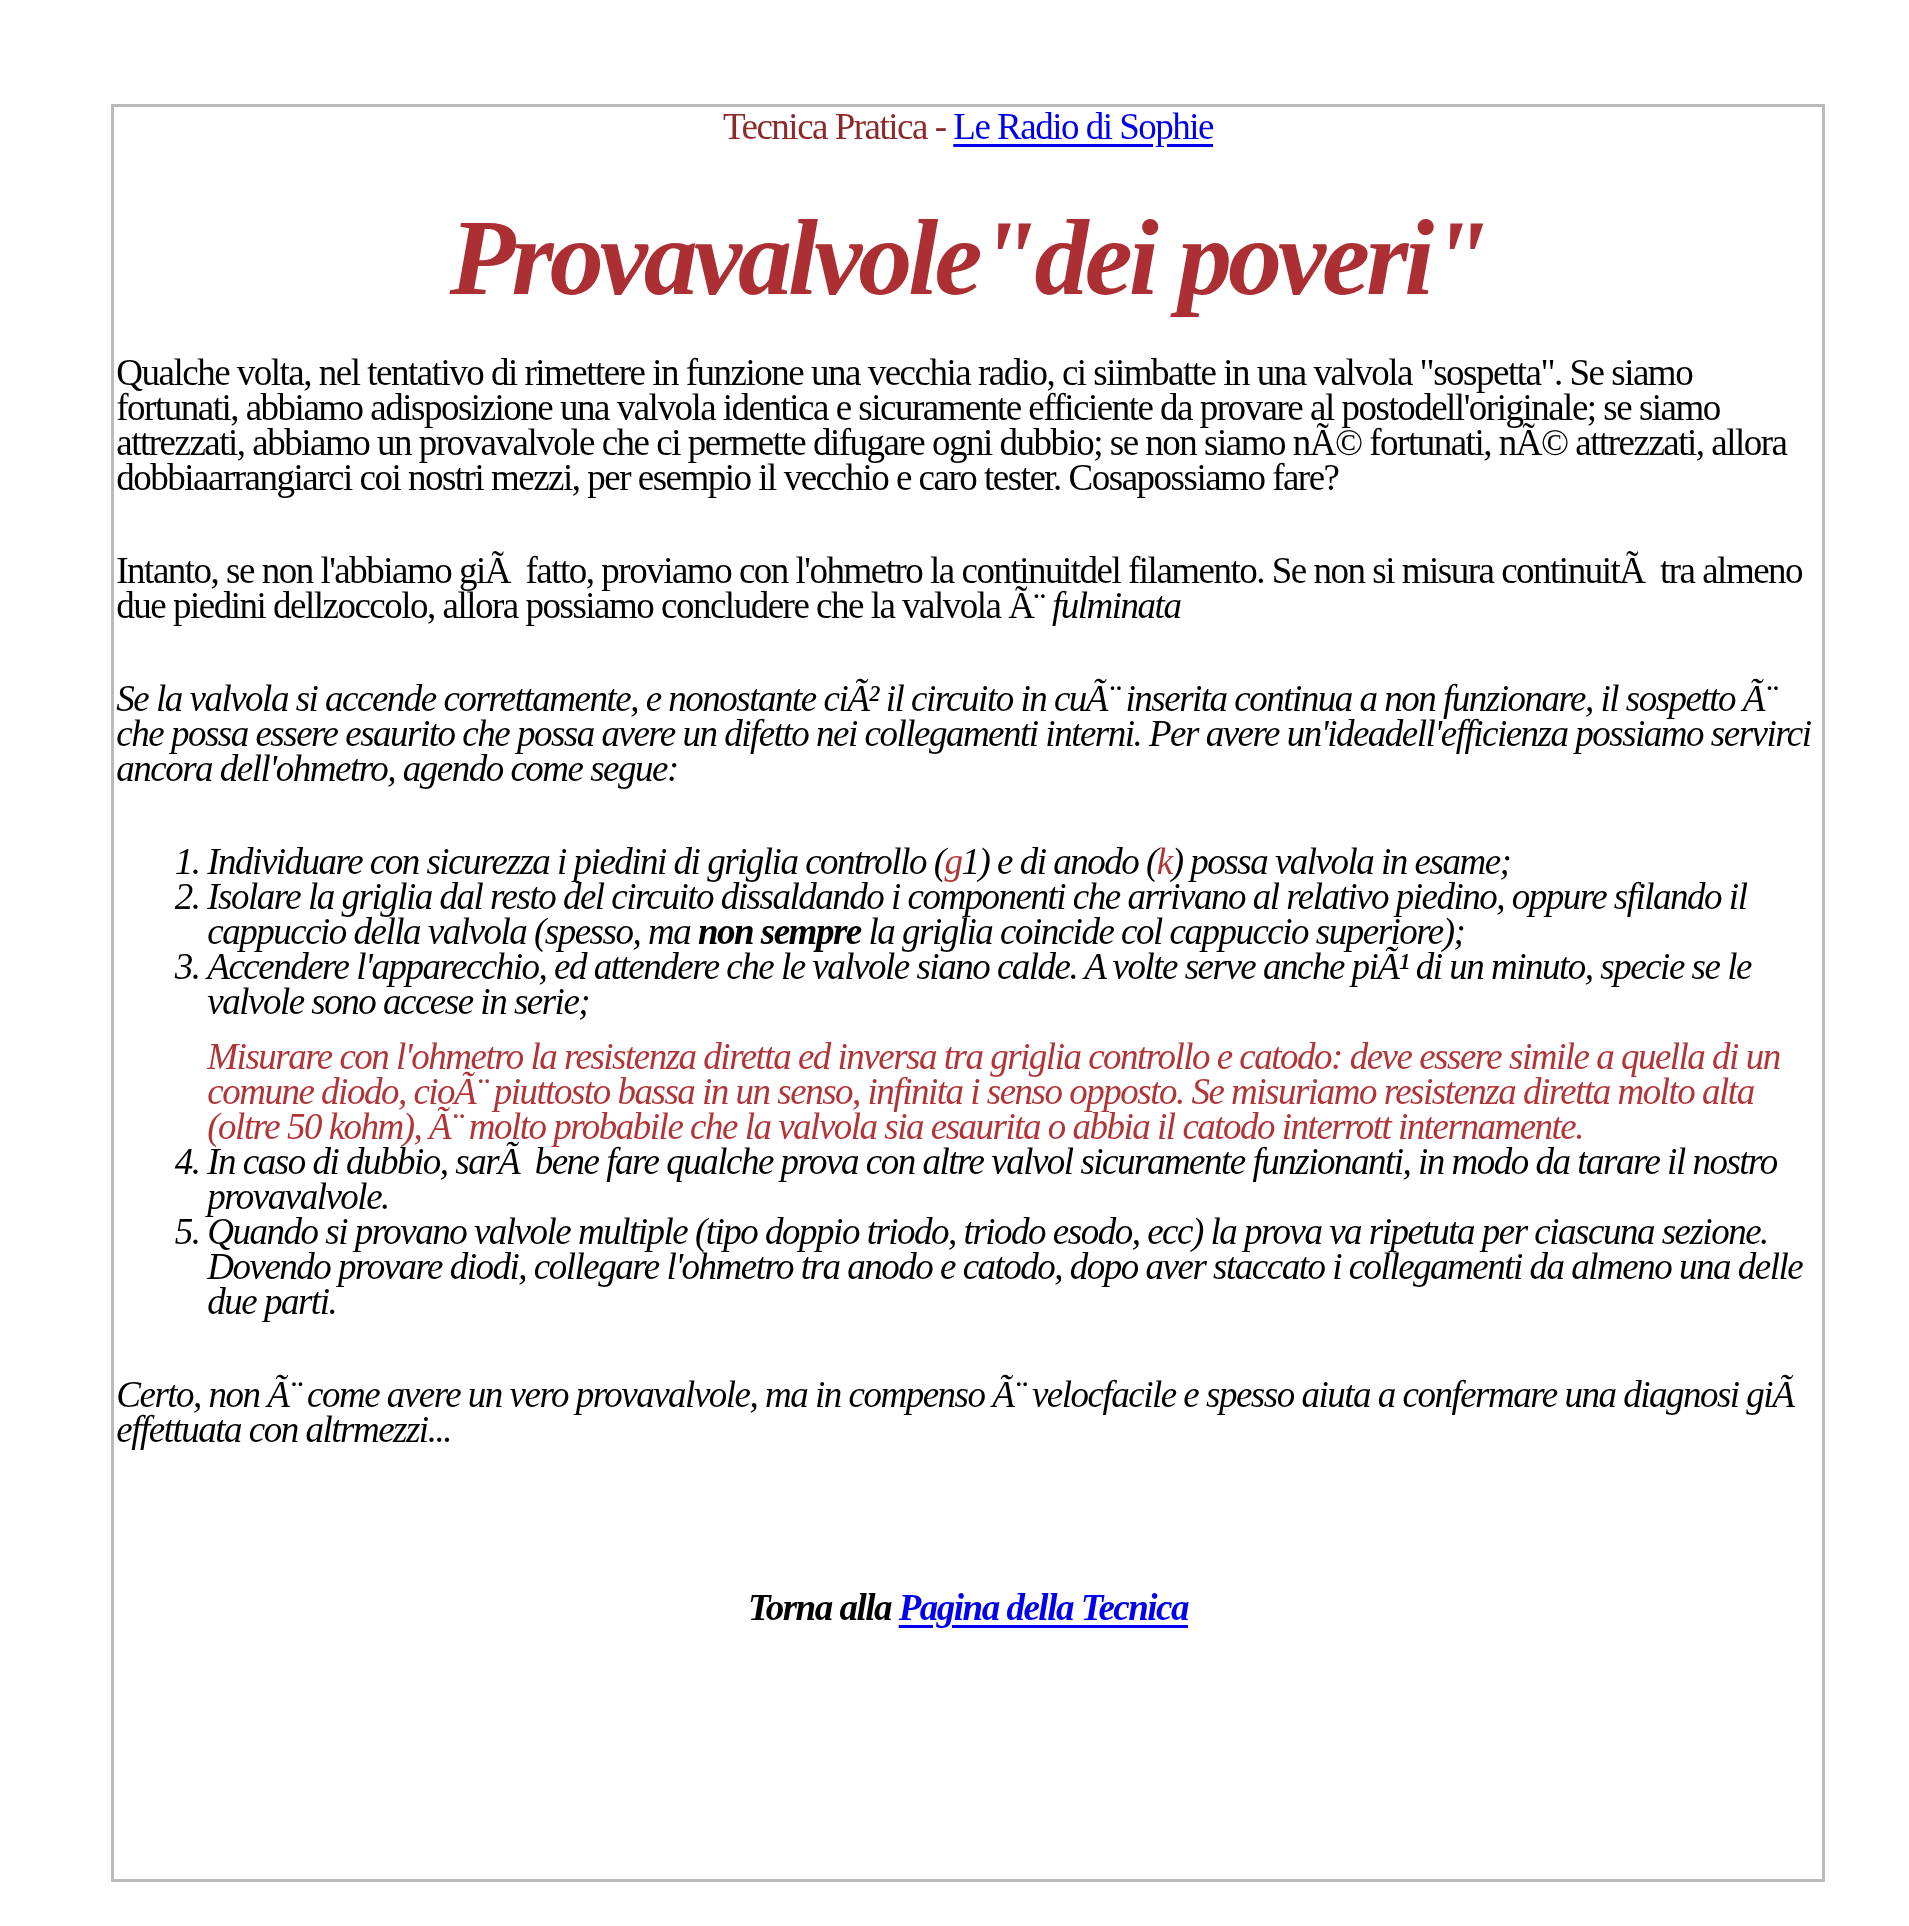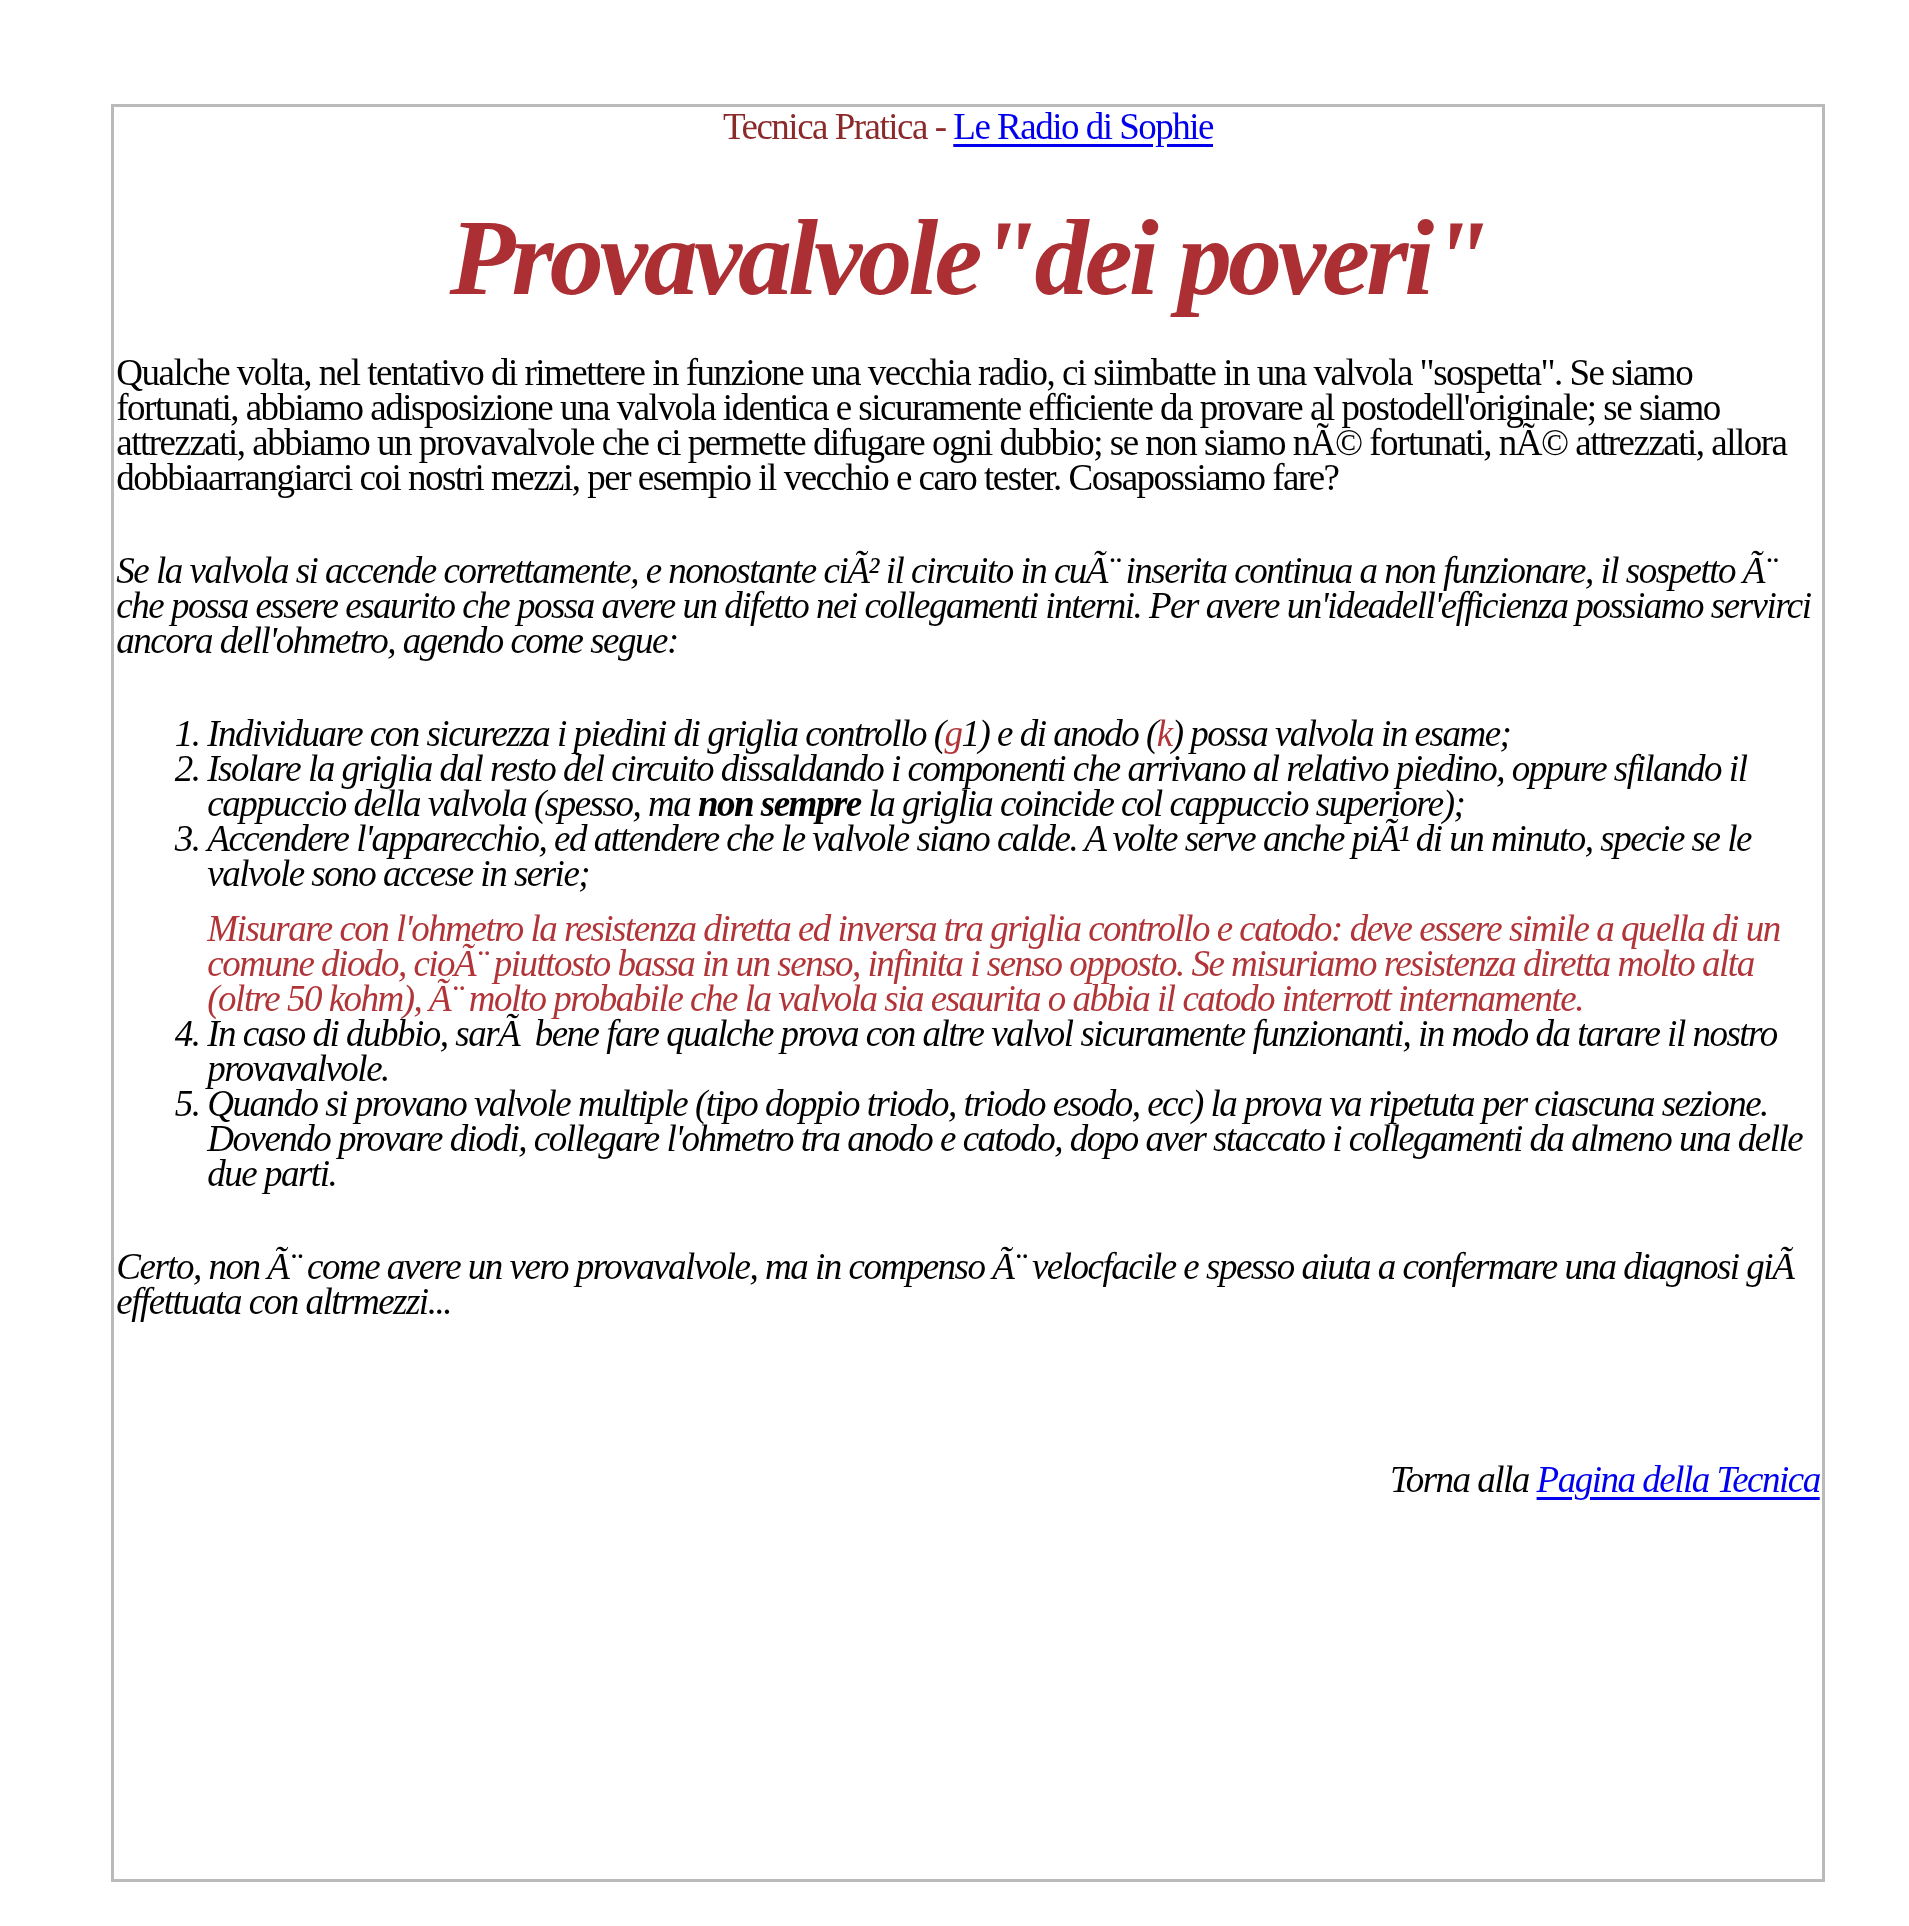--- a/index.html
+++ b/index.html
@@ -68,42 +68,44 @@
   }
   li{ margin:0; font-style:italic; }
   .red{ color:var(--accent_red); }
   .red-note{
     display:block;
     color:var(--accent_red);
     margin-top:20px;
   }
   strong{ font-weight:700; }
   .footer{
-    text-align:right;
+    text-align:center;
     font-style:italic;
     margin-top:143px;
     margin-bottom:0;
+    font-weight:bold;
   }
 </style>
 </head>
 <body>
 
 <div class="frame">
   <div class="inner">
 
     <p class="header">
       <span class="brand">Tecnica Pratica -</span>
       <a href="#">Le Radio di Sophie</a>
     </p>
 
     <h1 class="title">Provavalvole"dei poveri"</h1>
 
 
     <p>Qualche volta, nel tentativo di rimettere in funzione una vecchia radio, ci siimbatte in una valvola "sospetta". Se siamo fortunati, abbiamo adisposizione una valvola identica e sicuramente efficiente da provare al postodell'originale; se siamo attrezzati, abbiamo un provavalvole che ci permette difugare ogni dubbio; se non siamo nÃ© fortunati, nÃ© attrezzati, allora dobbiaarrangiarci coi nostri mezzi, per esempio il vecchio e caro tester. Cosapossiamo fare?</p>
 
+    <p><span>Intanto, se non l'abbiamo giÃ&nbsp; fatto, proviamo con l'ohmetro la continuitdel filamento. Se non si misura continuitÃ&nbsp; tra almeno due piedini dellzoccolo, allora possiamo concludere che la valvola Ã¨ </span><em>fulminata</em></p>
 
     <p class="it">Se la valvola si accende correttamente, e nonostante ciÃ² il circuito in cuÃ¨ inserita continua a non funzionare, il sospetto Ã¨ che possa essere esaurito che possa avere un difetto nei collegamenti interni. Per avere un'ideadell'efficienza possiamo servirci ancora dell'ohmetro, agendo come segue:</p>
 
     <ol>
       <li><span>Individuare con sicurezza i piedini di griglia controllo (</span><span class="red">g</span><span>1</span><span>) e di anodo (</span><span class="red">k</span><span>) possa valvola in esame;</span></li>
       <li><span>Isolare la griglia dal resto del circuito dissaldando i componenti che arrivano al relativo piedino, oppure sfilando il cappuccio della valvola (spesso, ma </span><strong>non sempre</strong><span> la griglia coincide col cappuccio superiore);</span></li>
       <li><span>Accendere l'apparecchio, ed attendere che le valvole siano calde. A volte serve anche piÃ¹ di un minuto, specie se le valvole sono accese in serie;</span><span class="red-note">Misurare con l'ohmetro la resistenza diretta ed inversa tra griglia controllo e catodo: deve essere simile a quella di un comune diodo, cioÃ¨ piuttosto bassa in un senso, infinita i senso opposto. Se misuriamo resistenza diretta molto alta (oltre 50 kohm), Ã¨ molto probabile che la valvola sia esaurita o abbia il catodo interrott internamente.</span></li>
       <li>In caso di dubbio, sarÃ&nbsp; bene fare qualche prova con altre valvol sicuramente funzionanti, in modo da tarare il nostro provavalvole.</li>
       <li>Quando si provano valvole multiple (tipo doppio triodo, triodo esodo, ecc) la prova va ripetuta per ciascuna sezione. Dovendo provare diodi, collegare l'ohmetro tra anodo e catodo, dopo aver staccato i collegamenti da almeno una delle due parti.</li>
     </ol>

